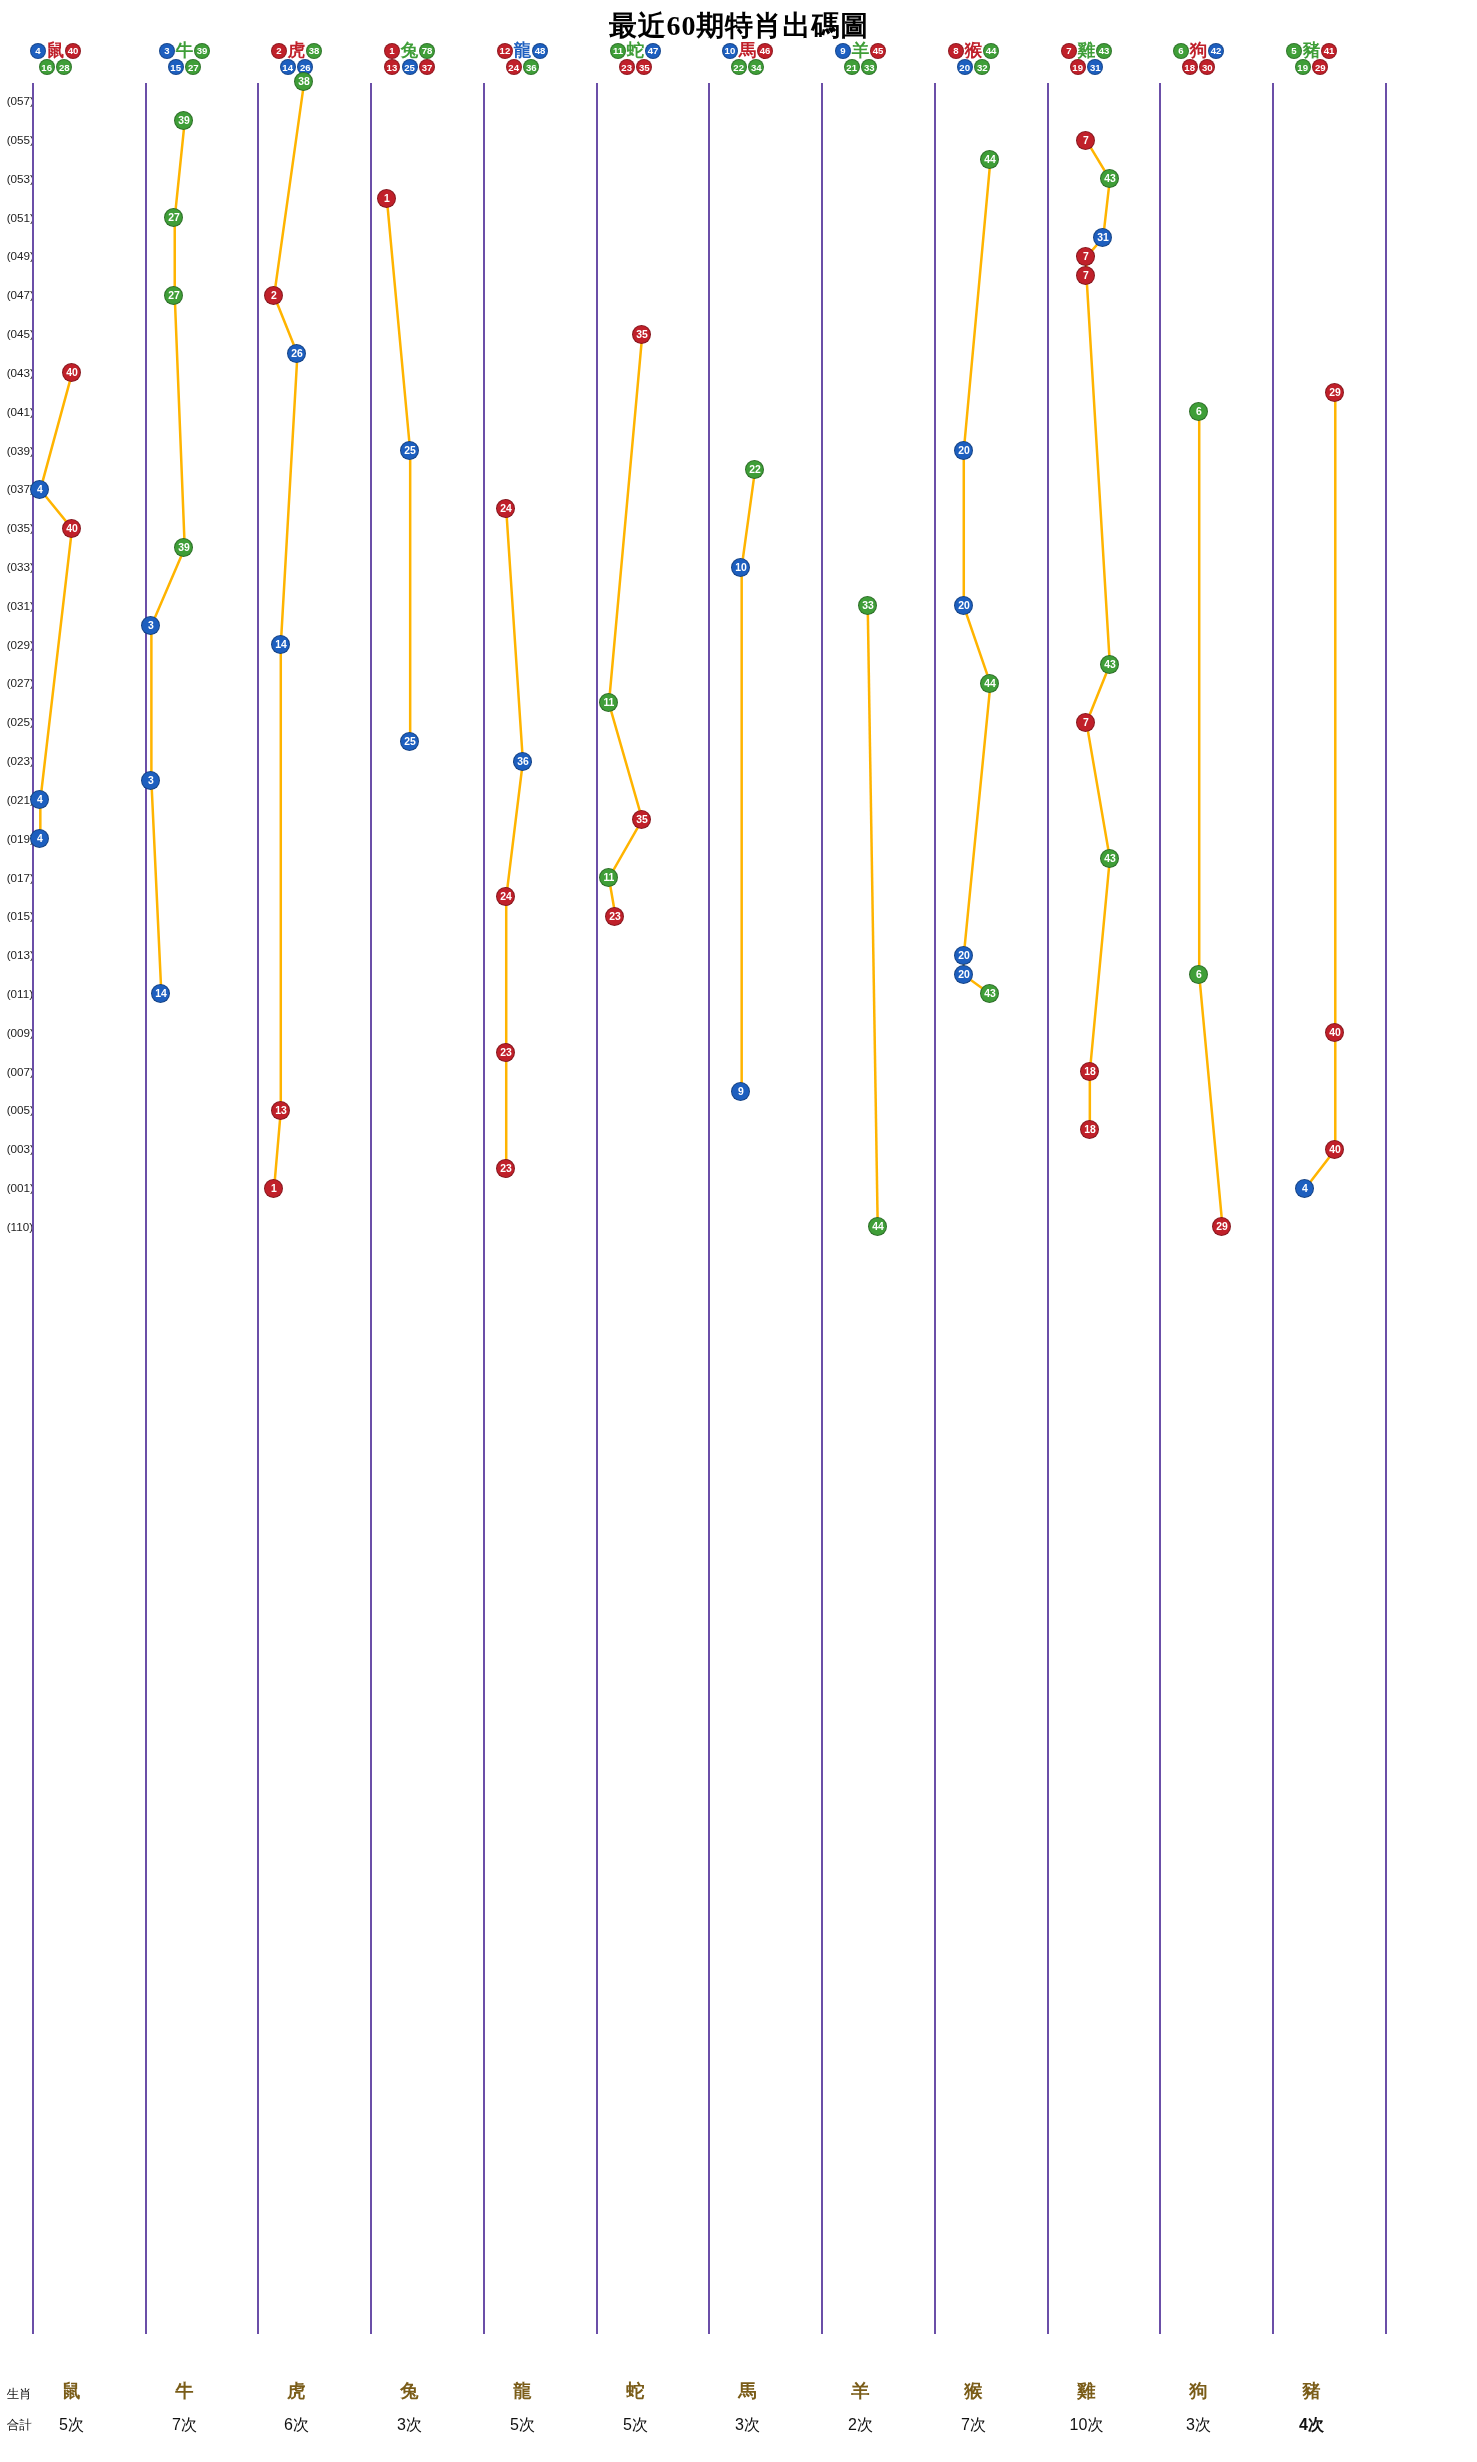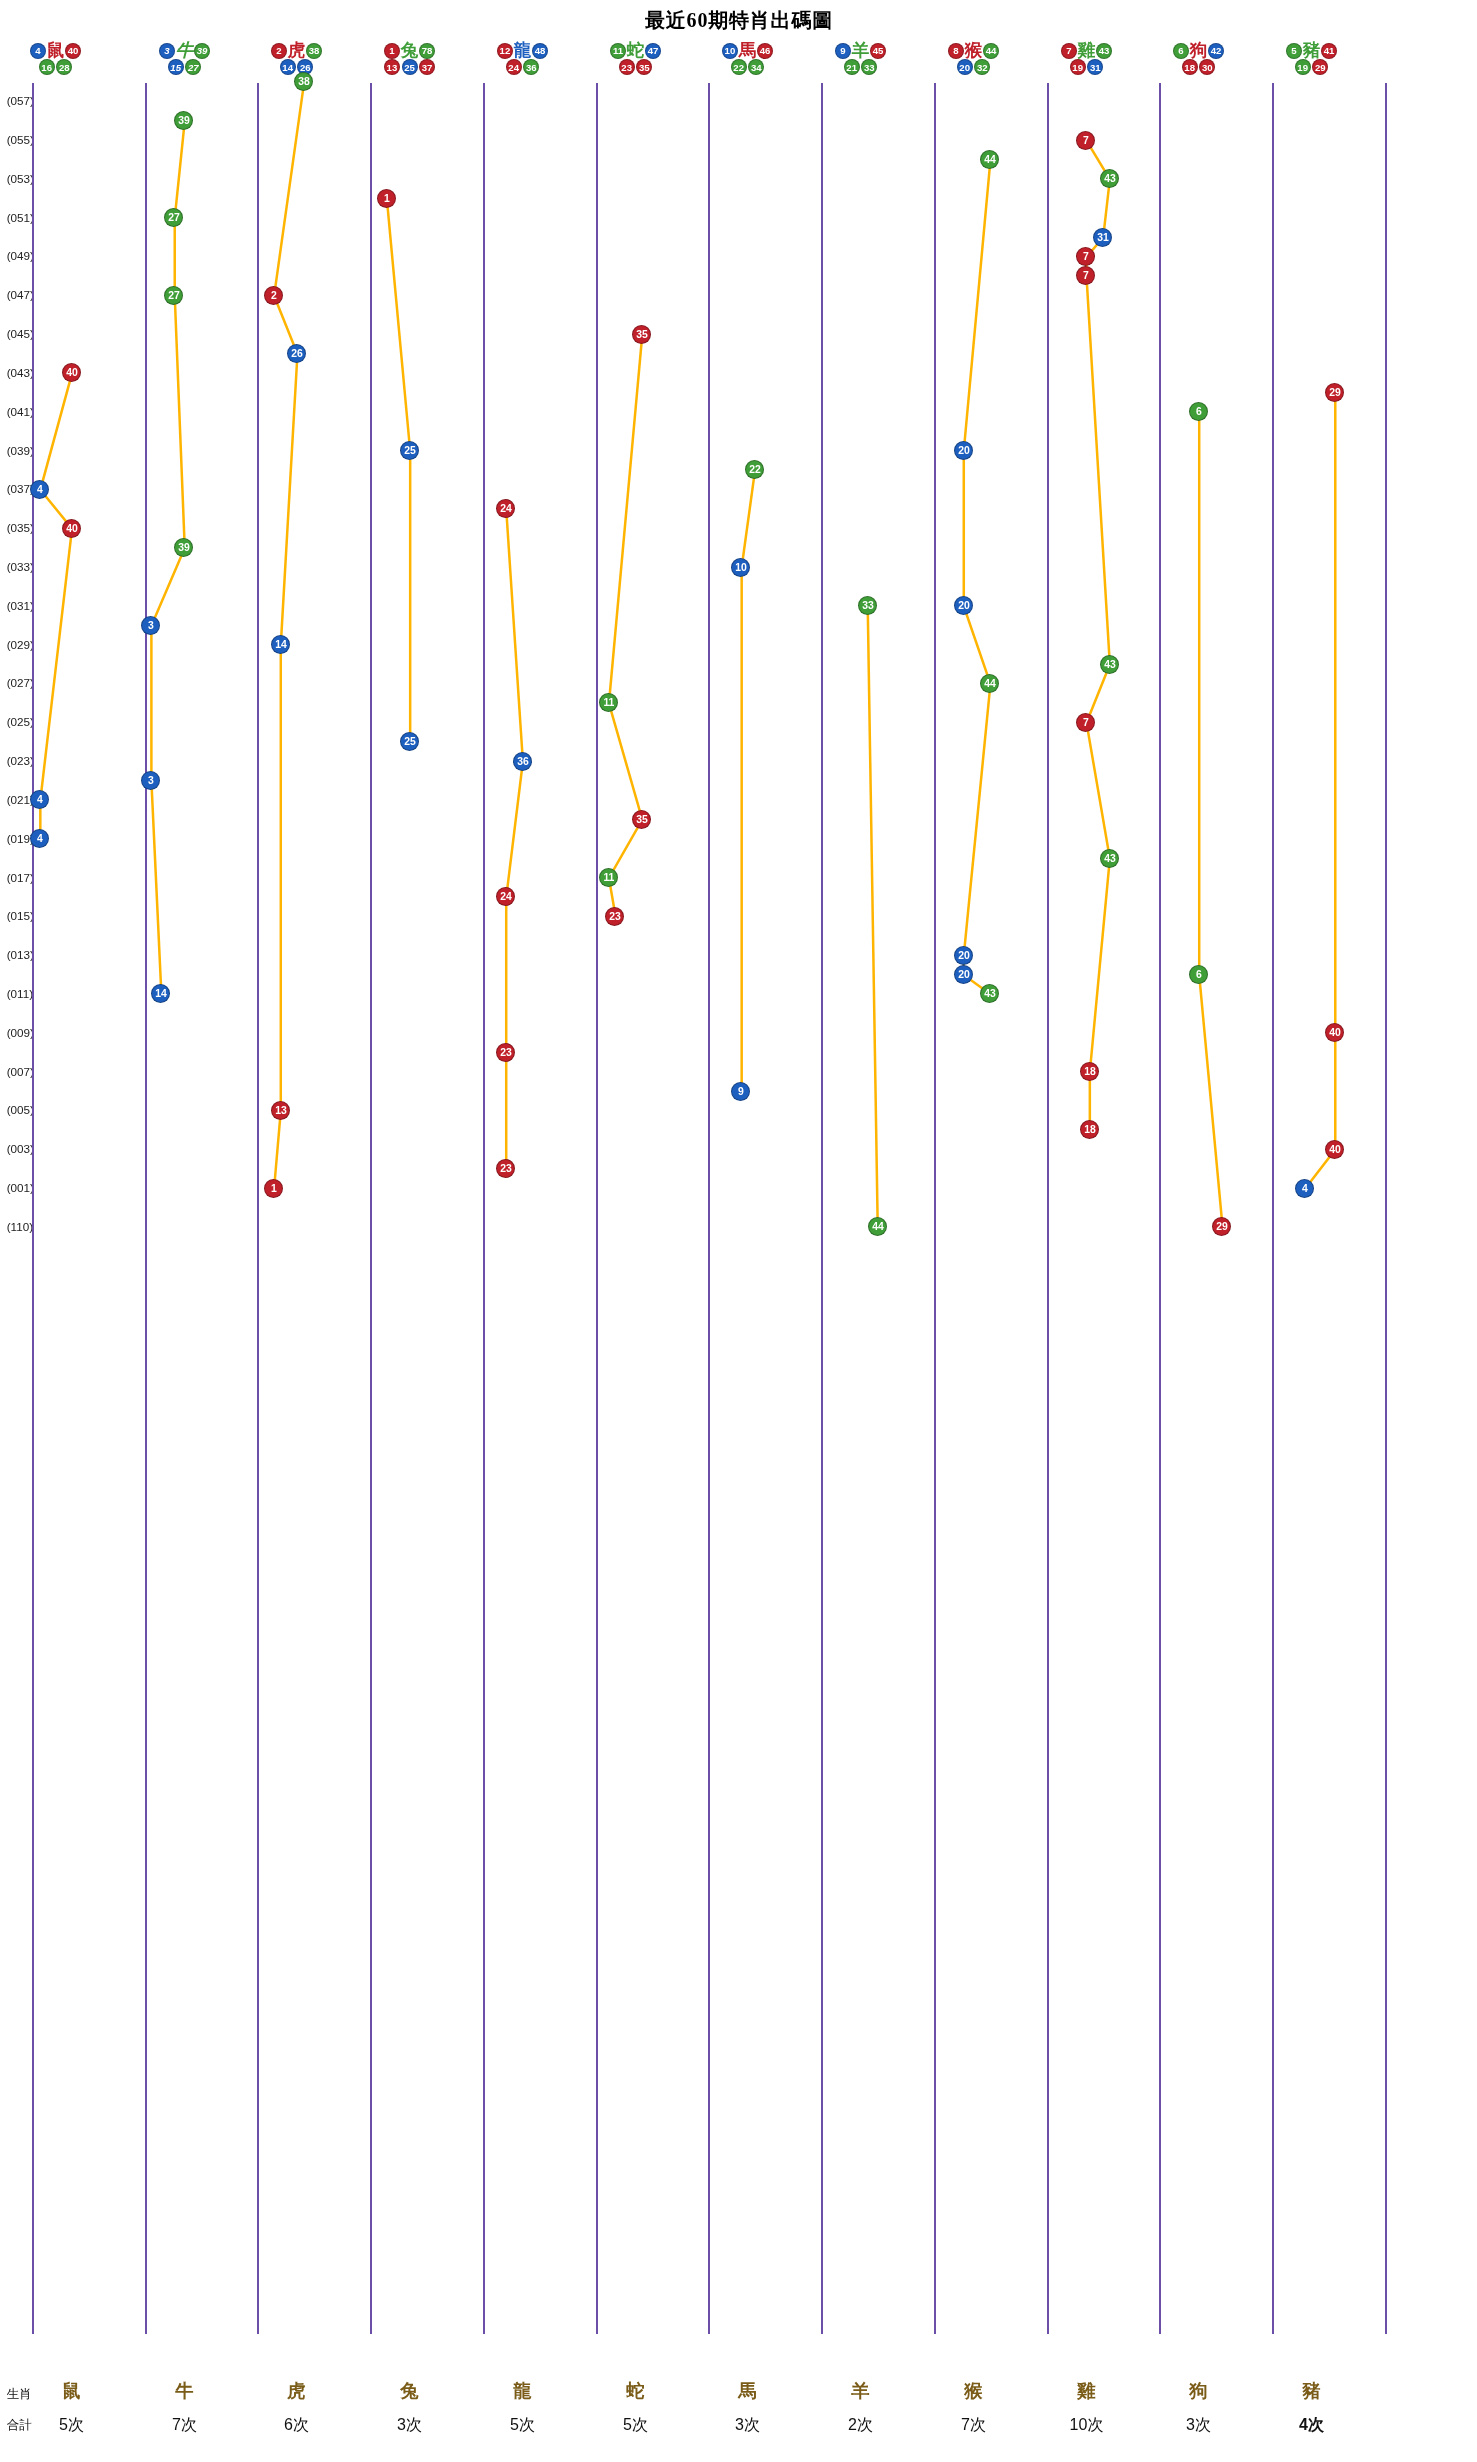--- a/index.html
+++ b/index.html
@@ -19,21 +19,21 @@
     width: 1478px;
     height: 2462px;
   }
   #title {
     position: absolute;
     top: 6.7px;
     left: 0;
     width: 1478px;
     text-align: center;
     font-family: "Liberation Serif", serif;
-    font-size: 20px;
+    font-size: 28px;
     font-weight: bold;
     color: #000;
     letter-spacing: 0.8px;
   }
   
   .col-header {
     position: absolute;
     text-align: center;
   }
   .zname {
@@ -194,21 +194,21 @@
       <div class="vsep" style="left: 821px; top: 83px; height: 2251px; background: rgb(107, 79, 168);"></div>
       <div class="vsep" style="left: 934px; top: 83px; height: 2251px; background: rgb(107, 79, 168);"></div>
       <div class="vsep" style="left: 1047px; top: 83px; height: 2251px; background: rgb(107, 79, 168);"></div>
       <div class="vsep" style="left: 1159px; top: 83px; height: 2251px; background: rgb(107, 79, 168);"></div>
       <div class="vsep" style="left: 1272px; top: 83px; height: 2251px; background: rgb(107, 79, 168);"></div>
       <div class="vsep" style="left: 1385px; top: 83px; height: 2251px; background: rgb(107, 79, 168);"></div>
       <div class="col-header" style="left: 4px; width: 103px; top: 42px;">
         <div class="hdr-row"><span class="ball s b-blue">4</span><span class="zname" style="color: rgb(192, 32, 42);">鼠</span><span class="ball s b-red">40</span></div>
         <div class="hdr-row"><span class="ball s b-green">16</span><span class="ball s b-green">28</span></div>
       </div>
-      <div class="col-header" style="left: 133px; width: 103px; top: 42px; font-style: italic;">
+      <div class="col-header" style="left: 133px; width: 103px; top: 42px;">
         <div class="hdr-row"><span class="ball s b-blue">3</span><span class="zname" style="color: rgb(63, 158, 56);">牛</span><span class="ball s b-green">39</span></div>
         <div class="hdr-row"><span class="ball s b-blue">15</span><span class="ball s b-green">27</span></div>
       </div>
       <div class="col-header" style="left: 245px; width: 103px; top: 42px;">
         <div class="hdr-row"><span class="ball s b-red">2</span><span class="zname" style="color: rgb(192, 32, 42);">虎</span><span class="ball s b-green">38</span></div>
         <div class="hdr-row"><span class="ball s b-blue">14</span><span class="ball s b-blue">26</span></div>
       </div>
       <div class="col-header" style="left: 358px; width: 103px; top: 42px;">
         <div class="hdr-row"><span class="ball s b-red">1</span><span class="zname" style="color: rgb(63, 158, 56);">兔</span><span class="ball s b-green">78</span></div>
         <div class="hdr-row"><span class="ball s b-red">13</span><span class="ball s b-blue">25</span><span class="ball s b-red">37</span></div>

